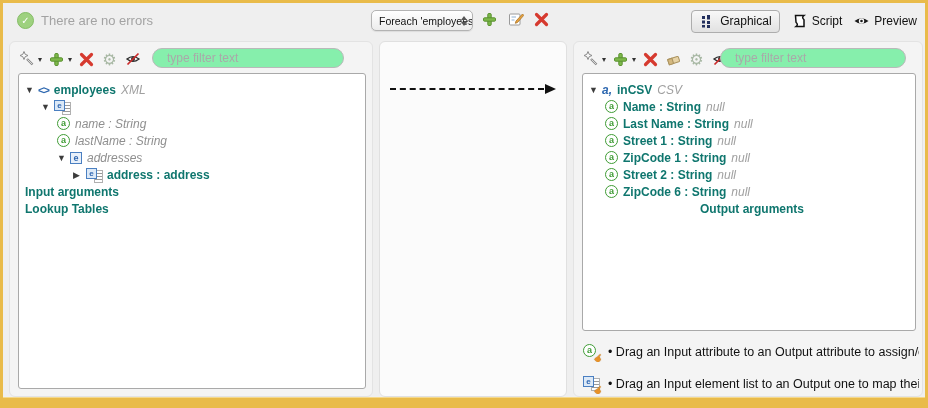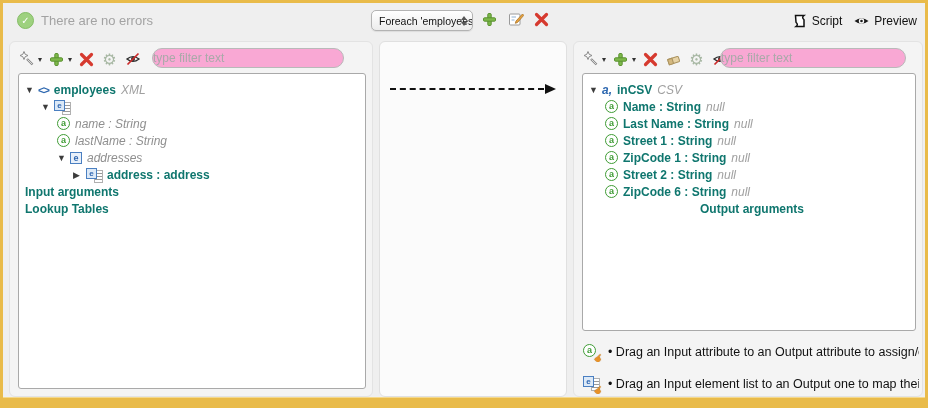--- a/index.html
+++ b/index.html
@@ -23,21 +23,21 @@
   .btn-flat{display:flex;align-items:center;gap:4px;font-size:12px;color:#111;}
 
   
   .panel{position:absolute;top:38px;height:356px;background:#f4f4f4;border:1px solid #e3e3e3;border-radius:6px;box-sizing:border-box;}
   .panel-left{left:6px;width:364px;}
   .panel-mid{left:376px;width:188px;background:#fbfbfb;border:1px solid #e0e0e0;}
   .panel-right{left:570px;width:350px;}
   .toolbar{position:absolute;left:8px;top:5px;height:24px;display:flex;align-items:center;gap:6px;}
   .tb-icon{display:inline-flex;align-items:center;justify-content:center;width:17px;height:17px;}
   .menu-caret{font-size:8px;color:#333;margin-left:-3px;}
-  .filter{position:absolute;top:6px;height:20px;box-sizing:border-box;border:1px solid #b9b9b9;border-radius:10px;background:#f9a8d4;padding:0 0;font-size:12px;color:#333;outline:none;font-family:inherit;}
+  .filter{position:absolute;top:6px;height:20px;box-sizing:border-box;border:1px solid #b9b9b9;border-radius:10px;background:#86efac;padding:0 14px;font-size:12px;color:#333;outline:none;font-family:inherit;}
   .filter::placeholder{color:#a9a9a9;}
   .filter-left{left:142px;width:192px;}
   .filter-right{left:146px;width:186px;}
   .treebox{position:absolute;left:8px;right:6px;background:#fff;border:1px solid #a9a9a9;border-radius:3px;overflow:hidden;padding-top:7px;box-sizing:border-box;}
   .treebox-left{top:31px;bottom:7px;}
   .treebox-right{top:31px;height:258px;}
 
   
   .trow{height:17px;display:flex;align-items:center;font-size:12px;white-space:nowrap;}
   .tw{width:13px;font-size:9px;color:#3c3c3c;flex:none;}
@@ -95,20 +95,33 @@
             <polygon points="14.5,2 15.8,3.3 9.5,10.5 7.3,11.3 8,9" fill="#e8a33d" stroke="#a8742a" stroke-width="0.8"></polygon>
           </svg>
         </span>
         <span class="tb-icon">
           <svg width="15" height="15">
             <path d="M2.5 2.5 L12.5 12.5 M12.5 2.5 L2.5 12.5" stroke="#d63a2f" stroke-width="3.2" stroke-linecap="round"></path>
           </svg>
         </span>
       </div>
     <div class="view-toggle">
+      <span class="btn-graphical">
+        <span class="tb-icon">
+            <svg width="15" height="15">
+              <rect x="2" y="2" width="3" height="3" fill="#23305e"></rect>
+              <rect x="2" y="6.5" width="3" height="3" fill="#23305e"></rect>
+              <rect x="2" y="11" width="3" height="2.5" fill="#23305e"></rect>
+              <rect x="7" y="1" width="3" height="4.5" fill="#23305e"></rect>
+              <rect x="7" y="7" width="3" height="3" fill="#23305e"></rect>
+              <rect x="7" y="11" width="3" height="3" fill="#23305e"></rect>
+            </svg>
+          </span>
+        <span>Graphical</span>
+      </span>
       <span class="btn-flat">
         <span class="tb-icon">
             <svg width="16" height="16">
               <path d="M4.5 2.5 H13 C11.2 4 11.2 5.2 13 6.8 V13.5 H5 C6.8 12 6.8 10.8 5 9.2 Z" fill="#fff" stroke="#111" stroke-width="1.5"></path>
             </svg>
           </span>
         <span>Script</span>
       </span>
       <span class="btn-flat">
         <span class="tb-icon">

